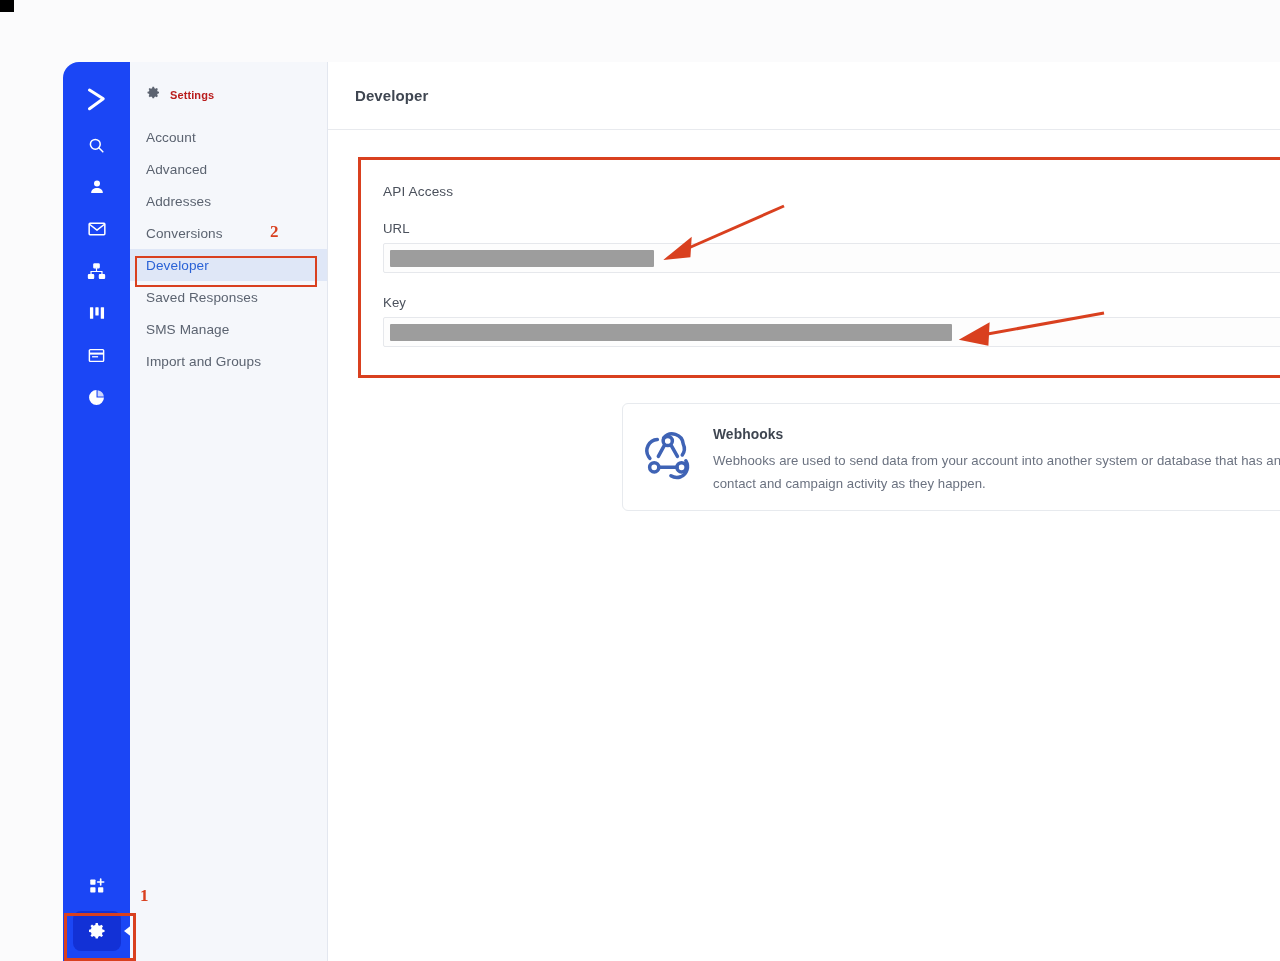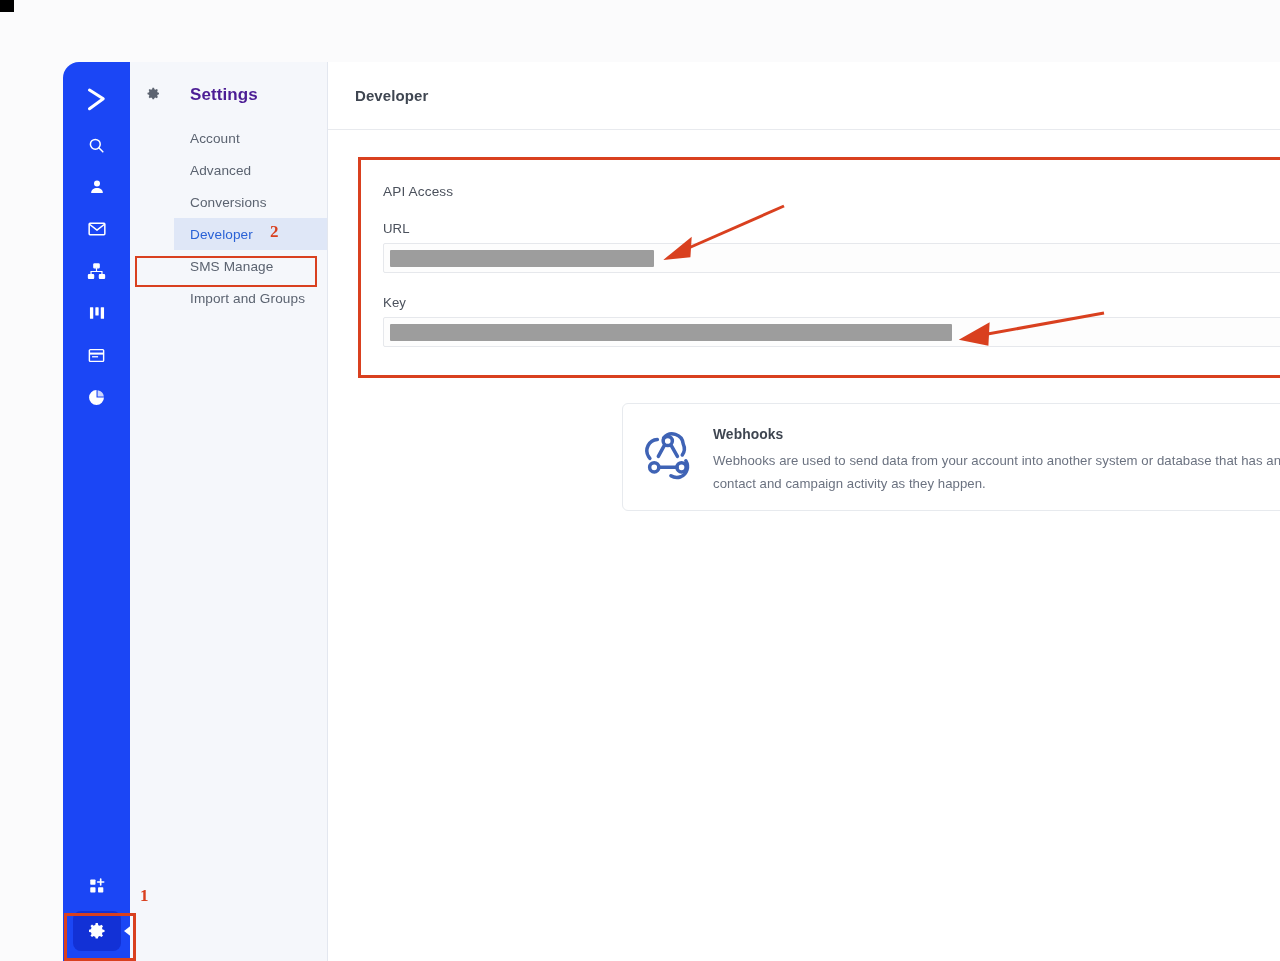--- a/index.html
+++ b/index.html
@@ -106,31 +106,29 @@
     background: #f5f7fb;
     border-right: 1px solid #e3e7ef;
   }
   .settings-head {
     display: flex;
     align-items: center;
     gap: 9px;
     padding: 23px 0 0 16px;
   }
   .settings-head .title {
-    font-size: 17px;
+    font-size: 11px;
     font-weight: bold;
-    color: #4c1d95;
+    color: #b91c1c;
     letter-spacing: .1px;
-    margin-left: 20px;
   }
   .settings-nav {
     margin-top: 17px;
     display: flex;
     flex-direction: column;
-    margin-left: 44px;
   }
   .nav-item {
     height: 32px;
     display: flex;
     align-items: center;
     padding-left: 16px;
     font-size: 13.6px;
     color: #5b6370;
     letter-spacing: .1px;
   }
@@ -375,24 +373,30 @@
     </div>
 
     <div class="settings-nav">
       <div class="nav-item">
           <span>Account</span>
         </div>
       <div class="nav-item">
           <span>Advanced</span>
         </div>
       <div class="nav-item">
+          <span>Addresses</span>
+        </div>
+      <div class="nav-item">
           <span>Conversions</span>
         </div>
       <div class="nav-item active">
           <span>Developer</span>
+        </div>
+      <div class="nav-item">
+          <span>Saved Responses</span>
         </div>
       <div class="nav-item">
           <span>SMS Manage</span>
         </div>
       <div class="nav-item">
           <span>Import and Groups</span>
         </div>
     </div>
 
   </div>

